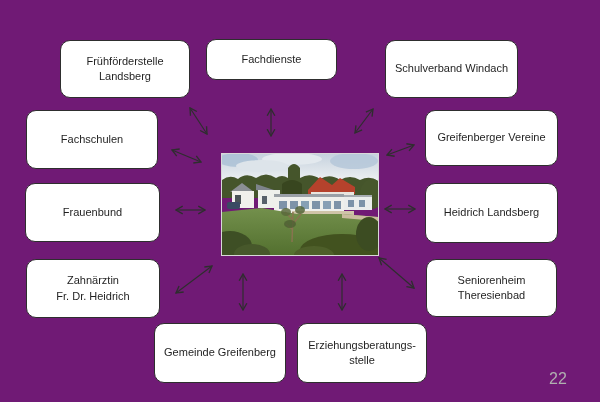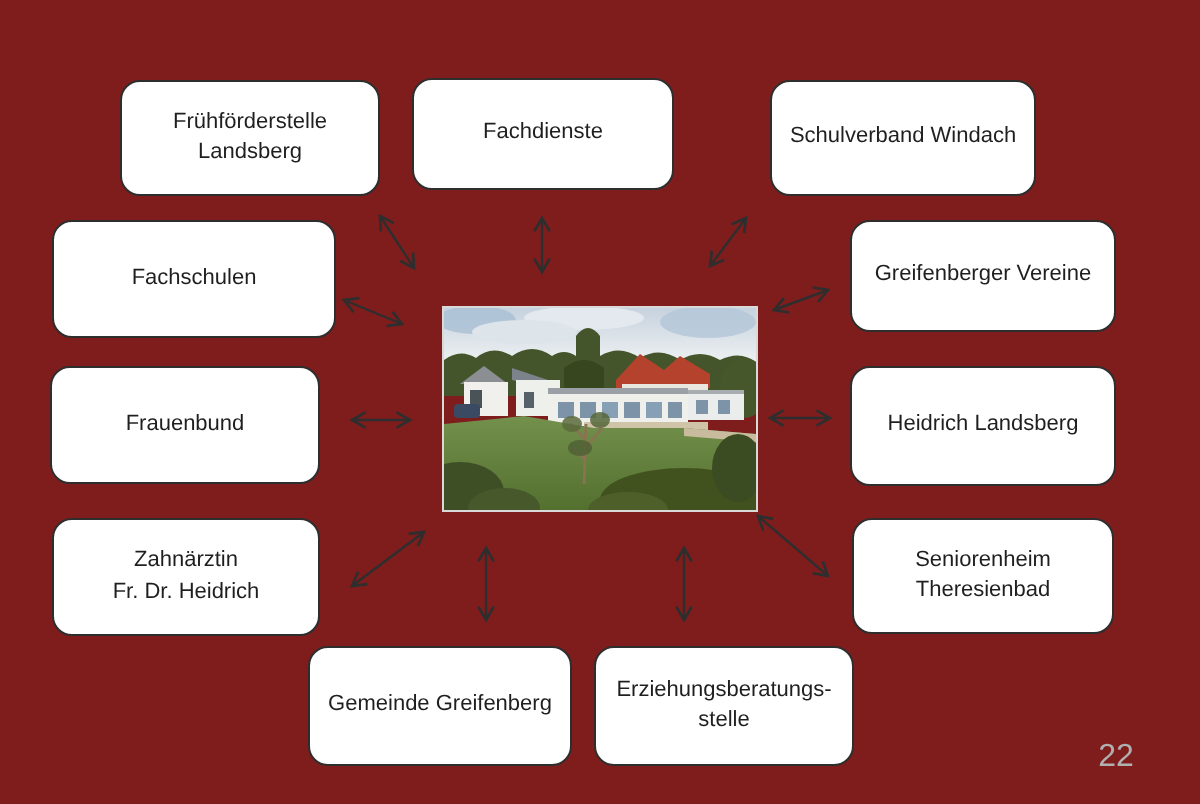--- a/index.html
+++ b/index.html
@@ -1,30 +1,30 @@
 <!DOCTYPE html>
 <html><head>
 <meta charset="utf-8">
 <style>
   html,body{margin:0;padding:0;background:#ffffff;}
   .slide{
-    position:relative;width:600px;height:402px;background:#7f1d1d;
+    position:relative;width:600px;height:402px;background:#701a75;
     font-family:"Liberation Sans","DejaVu Sans",sans-serif;overflow:hidden;
   }
   .node{
     position:absolute;box-sizing:border-box;background:#ffffff;
     border:1.5px solid #2e2e2e;border-radius:10px;
     display:flex;align-items:center;justify-content:center;
     text-align:center;font-size:11px;line-height:1.4;color:#1f1f1f;
     white-space:pre-line;padding:2px 6px;
   }
   .n1{left:60px;  top:40px;  width:130px;height:58px;}
-  .n2{left:206px; top:39px;  width:131px;height:56px;}
+  .n2{left:206px; top:39px;  width:131px;height:41px;}
   .n3{left:357px; top:40px;  width:133px;height:58px;margin-left:28px;}
-  .n4{left:26px;  top:110px; width:142px;height:59px;}
+  .n4{left:26px;  top:110px; width:132px;height:59px;}
   .n5{left:425px; top:110px; width:133px;height:56px;}
   .n6{left:25px;  top:183px; width:135px;height:59px;}
   .n7{left:425px; top:183px; width:133px;height:60px;}
   .n8{left:26px;  top:259px; width:134px;height:59px;}
   .n9{left:426px; top:259px; width:131px;height:58px;}
   .n10{left:154px;top:323px; width:132px;height:60px;}
   .n11{left:297px;top:323px; width:130px;height:60px;}
   .connectors{position:absolute;left:0;top:0;width:600px;height:402px;pointer-events:none;}
   .photo{
     position:absolute;left:221px;top:153px;width:156px;height:101px;

